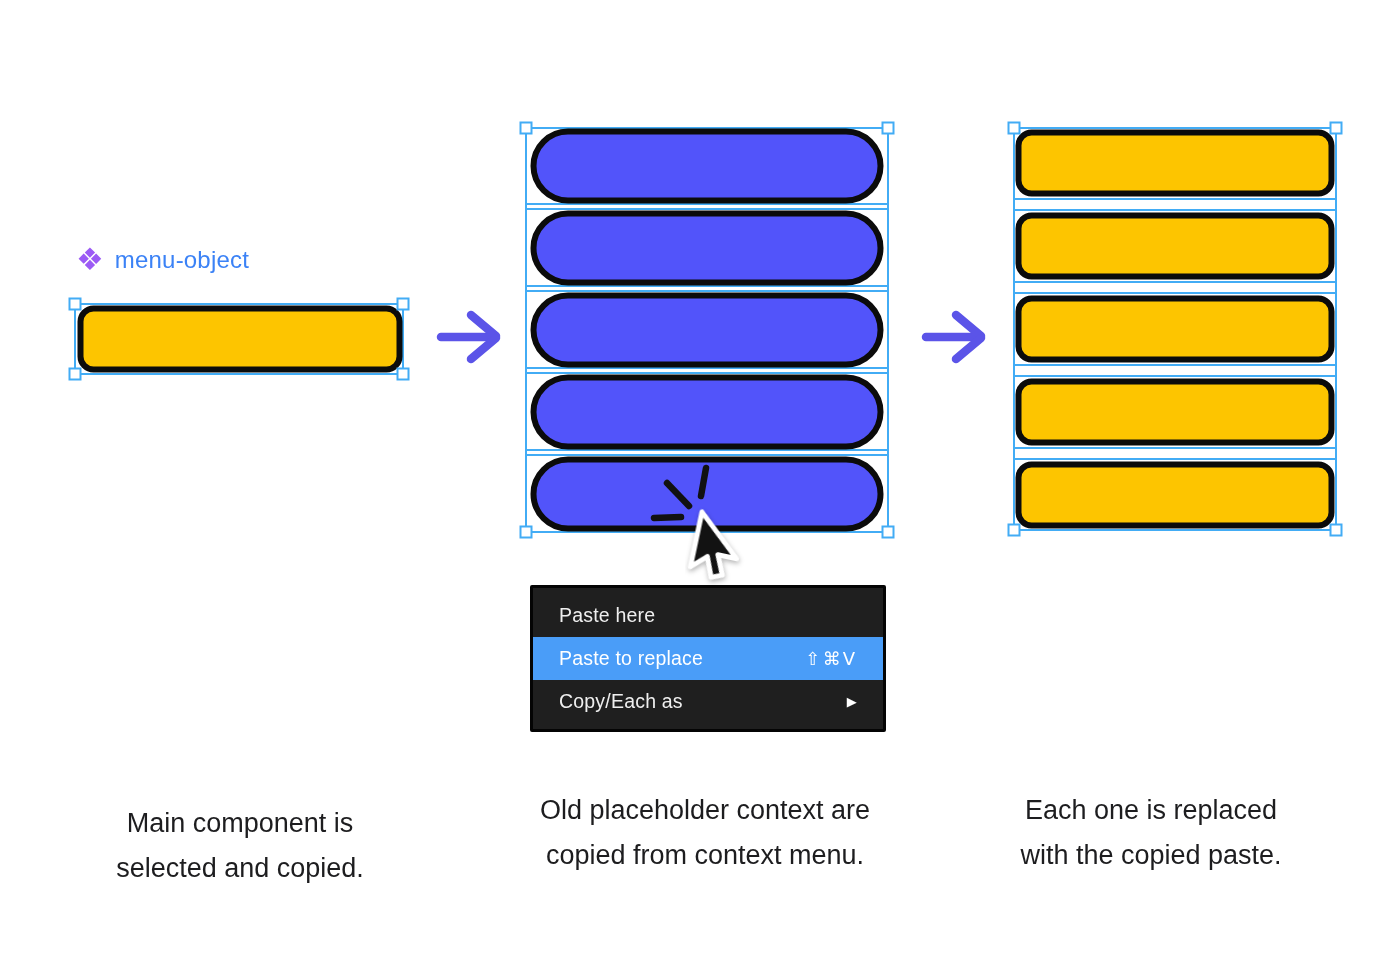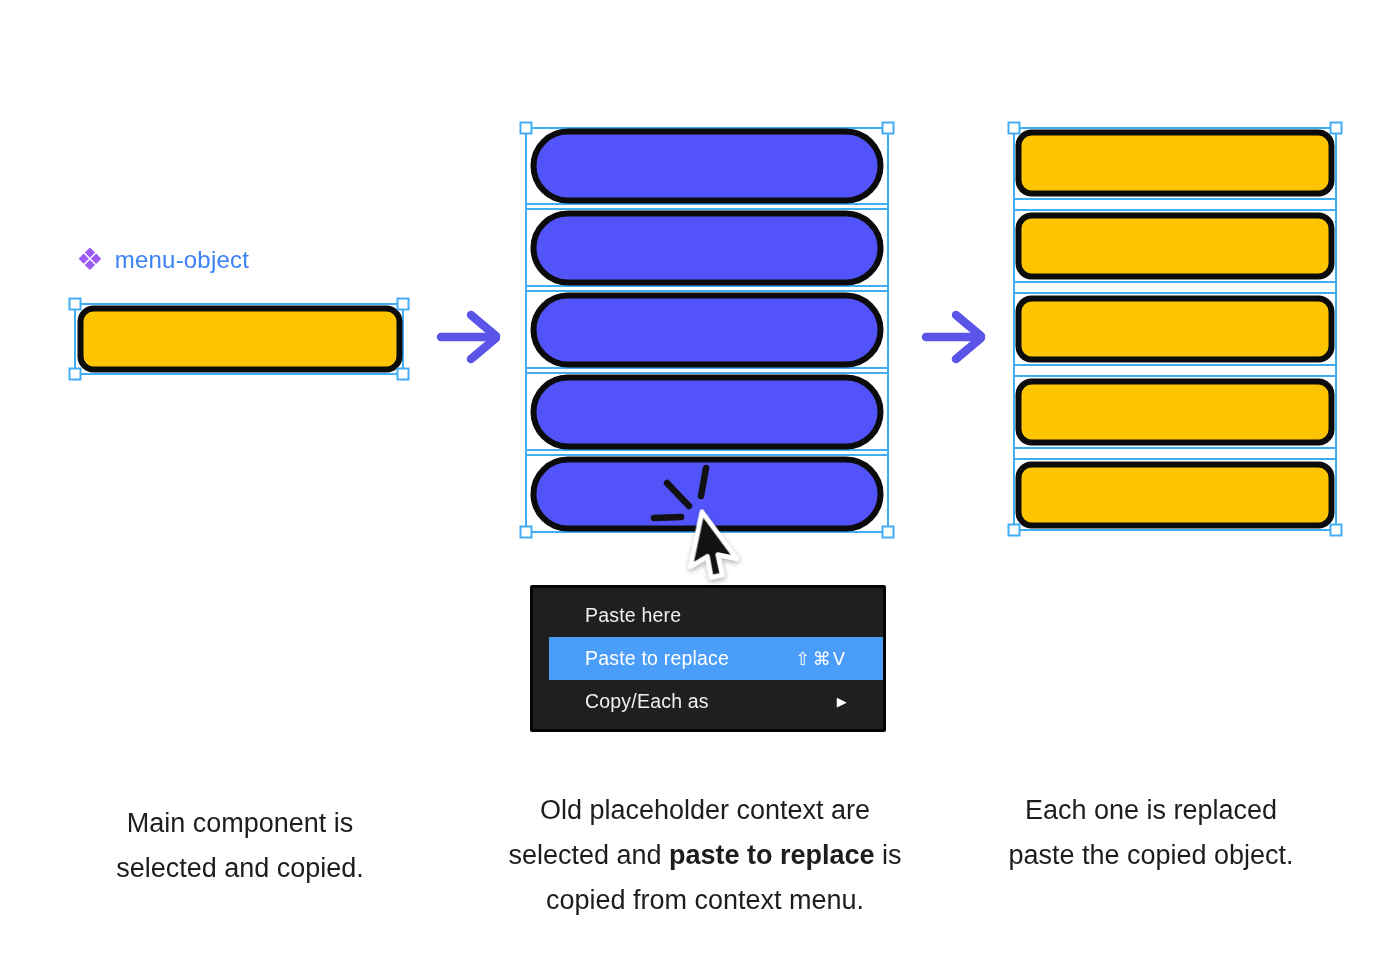--- a/index.html
+++ b/index.html
@@ -22,23 +22,22 @@
   }
 
   
   .context-menu{
     left:530px;top:585px;width:356px;box-sizing:border-box;
     background:#1F1F1F;border:3px solid #040404;border-radius:2px;
     padding:6px 0;z-index:5;
   }
   .menu-row{
     height:43px;display:flex;align-items:center;justify-content:space-between;
-    padding:0 36px;color:#EFEFEF;font-size:19.5px;letter-spacing:.2px;
+    padding:0 26px;color:#EFEFEF;font-size:19.5px;letter-spacing:.2px;
     cursor:default;
-    margin-left:16px;
   }
   .menu-row.highlight{background:#4A9DF8;color:#ffffff;}
   .menu-shortcut{
     font-family:"DejaVu Sans",sans-serif;font-size:18px;color:#ffffff;
     letter-spacing:2px;
   }
   .menu-subarrow{
     font-family:"DejaVu Sans",sans-serif;font-size:13px;color:#ffffff;
   }
 
@@ -175,20 +174,19 @@
   </g>
 </svg>
 
 <div class="abs caption cap-left">
   <span class="cap-line">Main component is</span>
   <span class="cap-line">selected and copied.</span>
 </div>
 
 <div class="abs caption cap-mid">
   <span class="cap-line">Old placeholder context are</span>
-  <span class="cap-line"><span>selected and </span><span class="bold">paste to replace</span><span> is</span></span>
   <span class="cap-line">copied from context menu.</span>
 </div>
 
 <div class="abs caption cap-right">
   <span class="cap-line">Each one is replaced</span>
-  <span class="cap-line">paste the copied object.</span>
+  <span class="cap-line">with the copied paste.</span>
 </div>
 
 </body></html>

